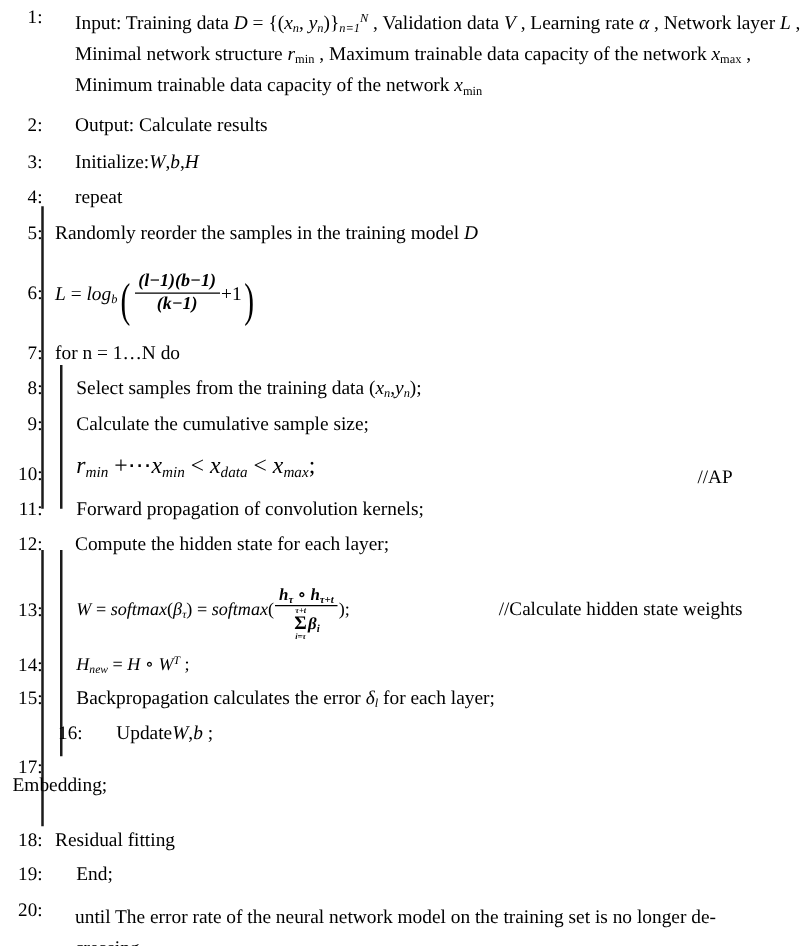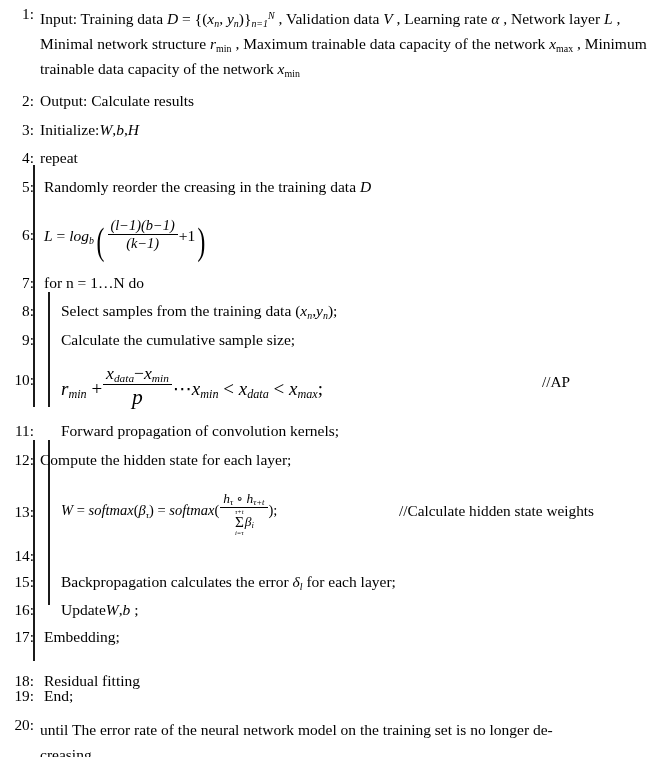--- a/index.html
+++ b/index.html
@@ -42,21 +42,21 @@
   }
 
   .content {
     flex: 1;
     position: relative;
     padding-left: 6px;
     white-space: normal;
   }
 
   
-  .ind0 { padding-left: 6px; }
+  .ind0 { padding-left: 6px; margin-left: 20px; }
   .ind1 { padding-left: 10px; }
   .ind2 { padding-left: 27px; }
 
   
   .vbar {
     position: absolute;
     width: 1.6px;
     background: #1b1b1b;
   }
   .vbar.lvl1 { left: 33px; }
@@ -82,20 +82,21 @@
   sup { vertical-align: 0.52em; }
   sub.up, sup.up { font-style: normal; }
 
   
   .frac {
     display: inline-block;
     vertical-align: -0.52em;
     text-align: center;
     font-size: 0.93em;
     margin: 0 1px;
+    font-weight: bold;
   }
   .frac .num {
     display: block;
     padding: 0 3px 0px 3px;
     border-bottom: 1.1px solid #000;
     line-height: 1.18;
   }
   .frac .den {
     display: block;
     padding: 0px 3px 0 3px;
@@ -195,21 +196,21 @@
   </div>
 
   <div class="row" style="margin-top:13px;">
     <div class="lineno">4:</div>
     <div class="content ind0">repeat</div>
   </div>
 
   <div class="row" style="margin-top:13px;">
     <div class="lineno">5:</div>
     <div class="content ind1">
-      <span>Randomly reorder the creasing in the training data</span>
+      <span>Randomly reorder the samples in the training model</span>
       <span class="mi">D</span>
     </div>
   </div>
 
   <div class="row" style="margin-top:19px;">
     <div class="lineno" style="padding-top:14px;">6:</div>
     <div class="content ind1 tall" style="padding-top:4px;">
       <span style="font-size:15.5px;">
         <span class="mi">L</span>
         <span class="mu">=</span>
@@ -234,27 +235,27 @@
   <div class="row" style="margin-top:13px;">
     <div class="lineno">9:</div>
     <div class="content ind2">Calculate the cumulative sample size;</div>
   </div>
 
   <div class="row" style="margin-top:14px;">
     <div class="lineno" style="padding-top:11px;">10:</div>
     <div class="content ind2 tall" style="padding-top:2px;">
       <span style="font-size:19px;">
         <span class="mi">r</span><sub>min</sub>
-        <span class="mu">+</span><span class="frac"><span class="num"><span class="mi">x</span><sub>data</sub><span class="mu">−</span><span class="mi">x</span><sub>min</sub></span><span class="den mi" style="font-size:1.22em;">p</span></span><span class="mu">⋯</span><span class="mi">x</span><sub>min</sub>
+        <span class="mu">+</span><span class="mu">⋯</span><span class="mi">x</span><sub>min</sub>
         <span class="mu">&lt;</span>
         <span class="mi">x</span><sub>data</sub>
         <span class="mu">&lt;</span>
         <span class="mi">x</span><sub>max</sub><span class="mu">;</span>
       </span>
-      <span class="comment" style="left:508px; top:13px;">//AP</span>
+      <span class="comment" style="left:524px; top:13px;">//AP</span>
     </div>
   </div>
 
   <div class="row" style="margin-top:12px;">
     <div class="lineno">11:</div>
     <div class="content ind2">Forward propagation of convolution kernels;</div>
   </div>
 
   <div class="row" style="margin-top:13px;">
     <div class="lineno">12:</div>
@@ -271,49 +272,57 @@
         <span class="mu">=</span>
         <span class="mop">softmax</span><span class="mu">(</span><span class="frac" style="vertical-align:-0.72em;"><span class="num"><span class="mi">h</span><sub>τ</sub>
             <span class="mu">∘</span> <span class="mi">h</span><sub>τ+t</sub></span><span class="den"><span class="sumop"><span class="lim">τ+t</span><span class="sig">Σ</span><span class="lim">i=τ</span></span><span class="sumbody"><span>β</span><sub>i</sub></span></span></span><span class="mu">)</span><span class="mu">;</span>
       </span>
       <span class="comment" style="left:365px; top:16px;">//Calculate hidden state weights</span>
     </div>
   </div>
 
   <div class="row" style="margin-top:12px;">
     <div class="lineno">14:</div>
+    <div class="content ind2" style="font-size:14.5px;">
+      <span class="mi">H</span><sub>new</sub>
+      <span class="mu">=</span>
+      <span class="mi">H</span>
+      <span class="mu">∘</span>
+      <span class="mi">W</span><sup>T</sup>
+      <span class="mu">;</span>
+    </div>
   </div>
 
   <div class="row" style="margin-top:11px;">
     <div class="lineno">15:</div>
     <div class="content ind2">
       <span>Backpropagation calculates the error</span>
       <span class="mi">δ</span><sub>l</sub>
       <span>for each layer;</span>
     </div>
   </div>
 
-  <div class="row" style="margin-top:12px;">
+  <div class="row" style="margin-top:12px;margin-left:32px;">
     <div class="lineno">16:</div>
     <div class="content ind2">
       <span>Update</span><span class="mi">W</span><span class="mu">,</span><span class="mi">b</span> <span class="mu">;</span>
     </div>
   </div>
 
-  <div class="row" style="margin-top:12px;">
+  <div class="row" style="margin-top:12px;flex-direction:column;">
     <div class="lineno">17:</div>
     <div class="content ind1">Embedding;</div>
   </div>
 
   <div class="row" style="margin-top:28px;">
     <div class="lineno">18:</div>
     <div class="content ind1">Residual fitting</div>
   </div>
 
-  <div class="row" style="">
+  <div class="row" style="margin-top:12px;gap:17px;">
     <div class="lineno">19:</div>
     <div class="content ind1">End;</div>
   </div>
 
   <div class="row" style="margin-top:13px;">
     <div class="lineno">20:</div>
     <div class="content ind0" style="line-height:1.62;">
       <span>until The error rate of the neural network model on the training set is no longer de-</span><br>
       <span>creasing.</span>
     </div>

